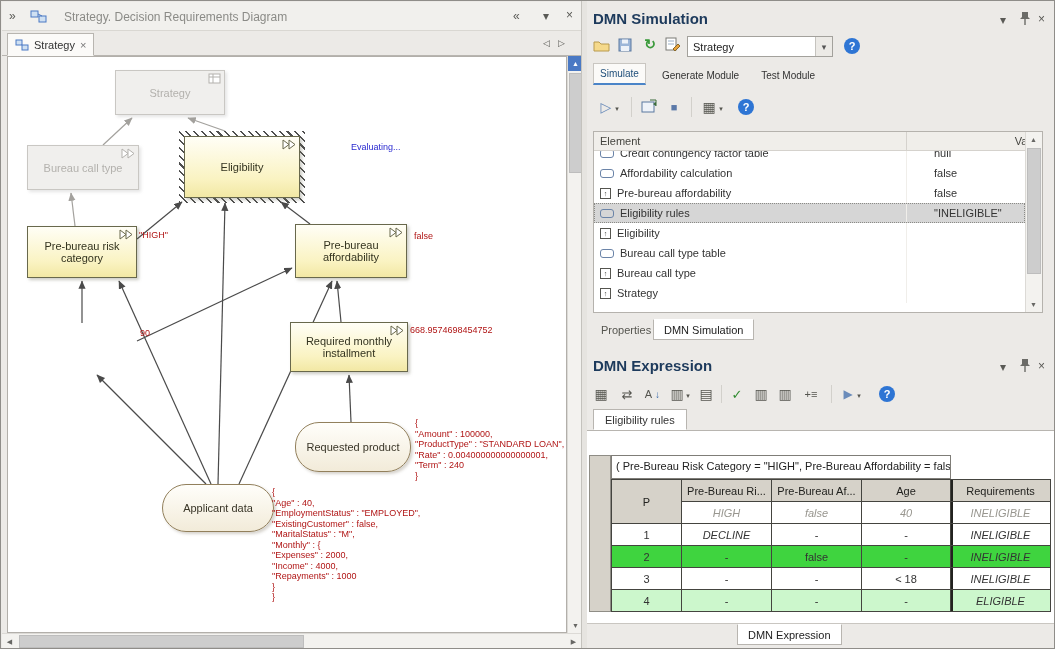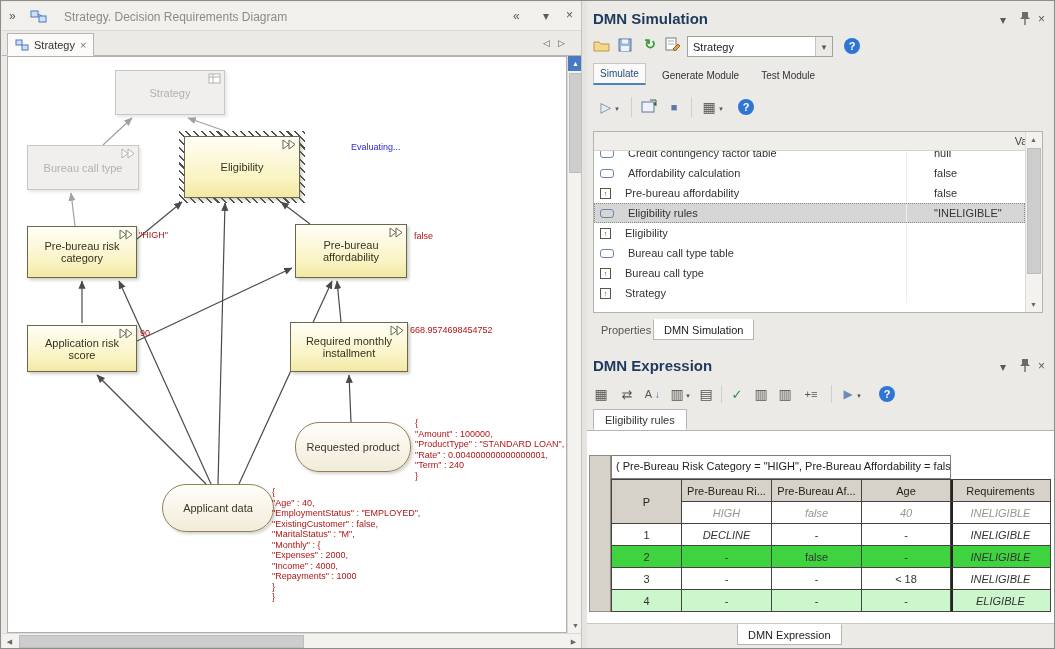--- a/index.html
+++ b/index.html
@@ -50,21 +50,21 @@
   .sim-tab.active { color:#1f4e79; background:#fbfaf8; border:1px solid #c9c6c1; border-bottom:2px solid #4a84c8; }
   .sep { position:absolute; width:1px; background:#d2d0cb; }
   
   .etbl { background:#fff; border:1px solid #b5b2ad; }
   .etbl-head { display:flex; height:19px; background:#f0eeea; border-bottom:1px solid #d5d2cd; align-items:center; color:#44443f; }
   .col-el { width:313px; padding-left:6px; border-right:1px solid #d5d2cd; height:100%; display:flex; align-items:center; }
   .col-val { flex:1; padding-left:6px;text-align:right; }
   .erows-clip { position:absolute; left:0; top:19px; right:17px; bottom:0; overflow:hidden; }
   .erows { margin-top:-8px; }
   .erow { display:flex; height:20px; align-items:center; }
-  .erow .cel { width:313px; display:flex; align-items:center; gap:14px; padding-left:6px;
+  .erow .cel { width:313px; display:flex; align-items:center; gap:6px; padding-left:6px;
                overflow:hidden; white-space:nowrap; height:100%; border-right:1px solid #f0eeea; }
   .erow .cval { flex:1; padding-left:6px; white-space:nowrap;margin-left:21px; }
   .erow.sel { background:#d6d6d6; outline:1px dotted #8a8a86; outline-offset:-1px; }
   .ic-bkm { width:14px; height:9px; border:1px solid #6b84a8; border-radius:3px; flex:0 0 auto; }
   .ic-out { width:11px; height:11px; border:1px solid #55554f; font-size:7px; display:flex; align-items:center;
             justify-content:center; color:#33332f; flex:0 0 auto; line-height:1; }
   .etbl-sb { position:absolute; right:0; top:0; width:17px; bottom:0; background:#f3f2ef; border-left:1px solid #dcdad6; }
   .btab { position:absolute; height:21px; padding:0 10px; display:flex; align-items:center; font-size:11px; color:#55554f; }
   .btab.active { background:#fff; border:1px solid #b8b5b0; border-top:1px solid #fff; color:#222; }
   
@@ -183,27 +183,20 @@
   </div>
 
   <div class="dnode yellow" style="left:287px;top:167px;width:112px;height:54px;">
     <span>Pre-bureau affordability</span>
     <svg class="node-icon" width="15" height="11">
       <path d="M2 1 L8 5.5 L2 10 Z" fill="#fff" stroke="#68684c"></path>
         <path d="M8 1 L14 5.5 L8 10 Z" fill="#fff" stroke="#68684c"></path>
     </svg>
   </div>
 
-  <div class="dnode yellow" style="left:19px;top:268px;width:110px;height:47px;">
-    <span>Application risk score</span>
-    <svg class="node-icon" width="15" height="11">
-      <path d="M2 1 L8 5.5 L2 10 Z" fill="#fff" stroke="#68684c"></path>
-        <path d="M8 1 L14 5.5 L8 10 Z" fill="#fff" stroke="#68684c"></path>
-    </svg>
-  </div>
 
   <div class="dnode yellow" style="left:282px;top:265px;width:118px;height:50px;">
     <span>Required monthly installment</span>
     <svg class="node-icon" width="15" height="11">
       <path d="M2 1 L8 5.5 L2 10 Z" fill="#fff" stroke="#68684c"></path>
         <path d="M8 1 L14 5.5 L8 10 Z" fill="#fff" stroke="#68684c"></path>
     </svg>
   </div>
 
   <div class="dnode oval" style="left:287px;top:365px;width:116px;height:50px;">
@@ -296,20 +289,21 @@
     <path d="M15 7 l-3 -2 l3 -2 z" fill="#3a6a3a"></path>
 </svg>
 <span class="tbi" style="left:666px;top:99px;width:14px;height:14px;color:#5b79a8;font-size:11px;">■</span>
 <div class="sep" style="left:690px;top:96px;height:20px;"></div>
 <span class="tbi" style="left:700px;top:98px;width:16px;height:16px;font-size:14px;">▦</span>
 <span class="tbi" style="left:716px;top:103px;width:8px;height:10px;font-size:7px;">▾</span>
 <span class="help" style="left:737px;top:98px;">?</span>
 
 <div class="abs etbl" style="left:592px;top:130px;width:450px;height:182px;">
   <div class="etbl-head">
+    <div class="col-el">Element</div>
     <div class="col-val">Value</div>
   </div>
   <div class="erows-clip">
     <div class="erows">
       <div class="erow">
         <div class="cel">
             <span class="ic-bkm"></span>
             <span>Credit contingency factor table</span>
           </div>
         <div class="cval">null</div>

